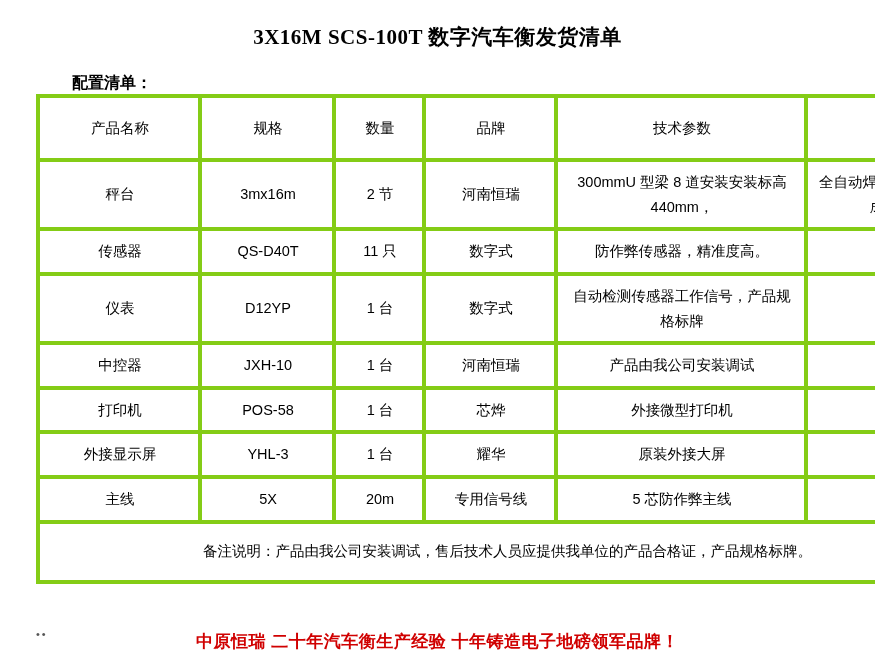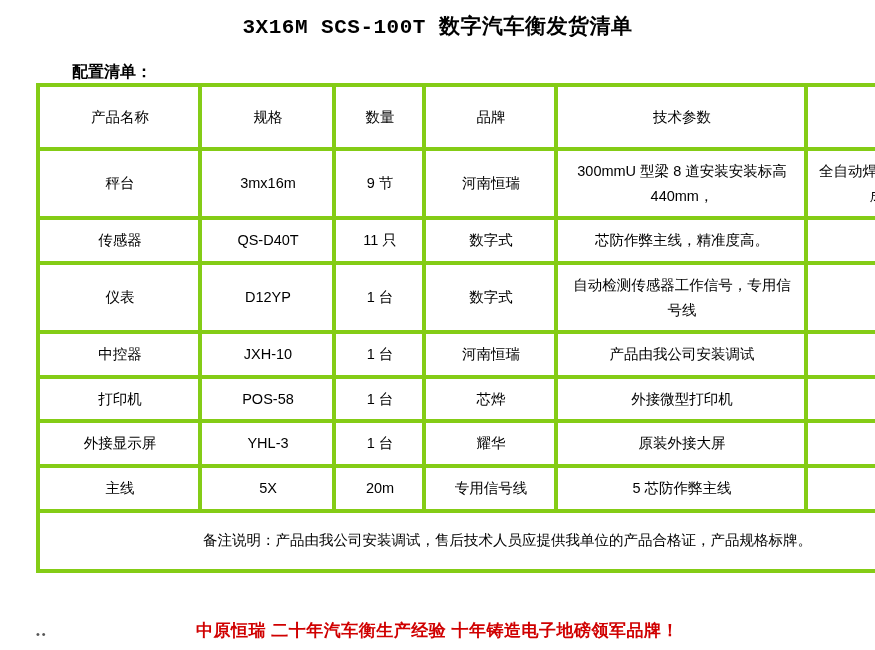--- a/index.html
+++ b/index.html
@@ -19,23 +19,23 @@
     width: 875px;
     height: 650px;
     position: relative;
     box-sizing: border-box;
   }
   .doc-title {
     text-align: center;
     font-size: 21px;
     font-weight: bold;
     letter-spacing: 0.5px;
-    padding-top: 12px;
+    padding-top: 23px;
     padding-bottom: 4px;
-    font-family: Liberation Mono, monospace;
+    font-family: Liberation Serif, serif;
   }
   .subtitle {
     font-size: 16px;
     font-weight: bold;
     margin: 18px 0 0 72px;
   }
   table.spec {
     border-collapse: collapse;
     width: 805px;
     margin-left: 36px;
@@ -95,41 +95,41 @@
         <td class="col-1">规格</td>
         <td class="col-2">数量</td>
         <td class="col-3">品牌</td>
         <td class="col-4">技术参数</td>
         <td class="col-5">备注</td>
       </tr>
 
       <tr>
         <td>秤台</td>
         <td>3mx16m</td>
-        <td>9 节</td>
+        <td>2 节</td>
         <td>河南恒瑞</td>
         <td>300mmU 型梁 8 道安装安装标高 440mm，</td>
         <td>全自动焊接，秤台冷弯成型。</td>
       </tr>
 
       <tr>
         <td>传感器</td>
         <td>QS-D40T</td>
         <td>11 只</td>
         <td>数字式</td>
-        <td>芯防作弊主线，精准度高。</td>
+        <td>防作弊传感器，精准度高。</td>
         <td></td>
       </tr>
 
       <tr>
         <td>仪表</td>
         <td>D12YP</td>
         <td>1 台</td>
         <td>数字式</td>
-        <td>自动检测传感器工作信号，专用信号线</td>
+        <td>自动检测传感器工作信号，产品规格标牌</td>
         <td></td>
       </tr>
 
       <tr>
         <td>中控器</td>
         <td>JXH-10</td>
         <td>1 台</td>
         <td>河南恒瑞</td>
         <td>产品由我公司安装调试</td>
         <td></td>

